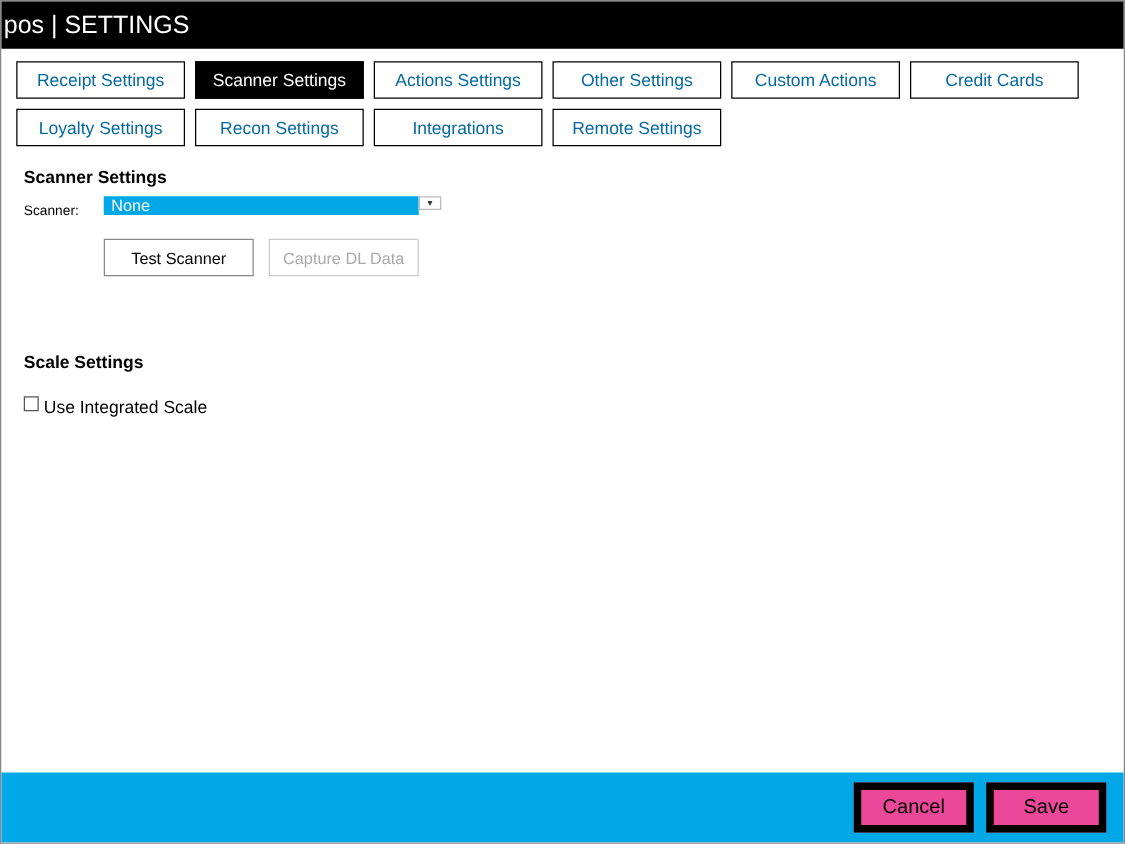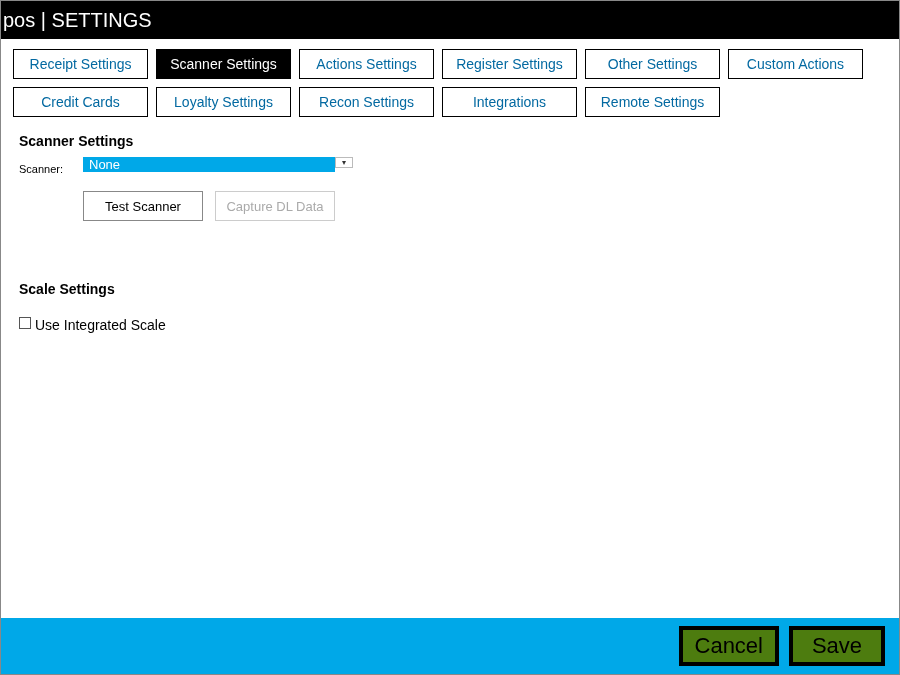--- a/index.html
+++ b/index.html
@@ -129,51 +129,48 @@
     .footer {
       background: #00a8e8;
       height: 56px;
       display: flex;
       align-items: center;
       justify-content: flex-end;
       gap: 10px;
       padding: 0 14px;
     }
     .footer-btn {
-      background: #4d7c0f;
-      border: 4px solid #000000;
+      background: #ec4899;
+      border: 6px solid #000000;
       height: 40px;
       min-width: 96px;
       display: flex;
       align-items: center;
       justify-content: center;
-      font-size: 22px;
+      font-size: 16px;
       cursor: pointer;
       padding: 0 12px;
     }
   </style>
 </head>
 <body>
 
 <div class="titlebar">
   <span>pos | SETTINGS</span>
 </div>
 
 <div class="tabs">
   <div class="tab">
       <span>Receipt Settings</span>
     </div>
   <div class="tab active">
       <span>Scanner Settings</span>
     </div>
   <div class="tab">
       <span>Actions Settings</span>
-    </div>
-  <div class="tab">
-      <span>Register Settings</span>
     </div>
   <div class="tab">
       <span>Other Settings</span>
     </div>
   <div class="tab">
       <span>Custom Actions</span>
     </div>
   <div class="tab">
       <span>Credit Cards</span>
     </div>

